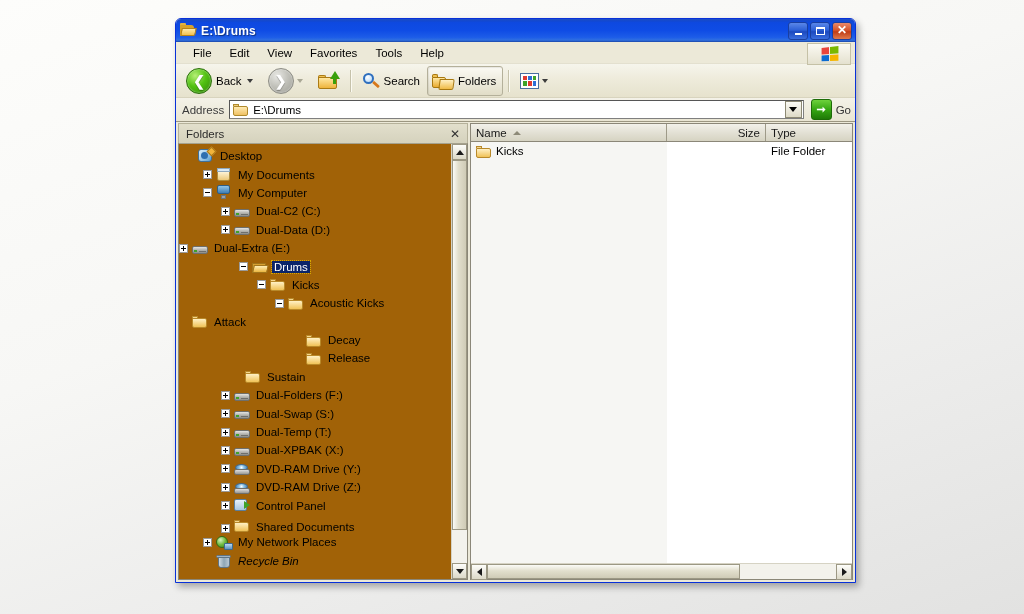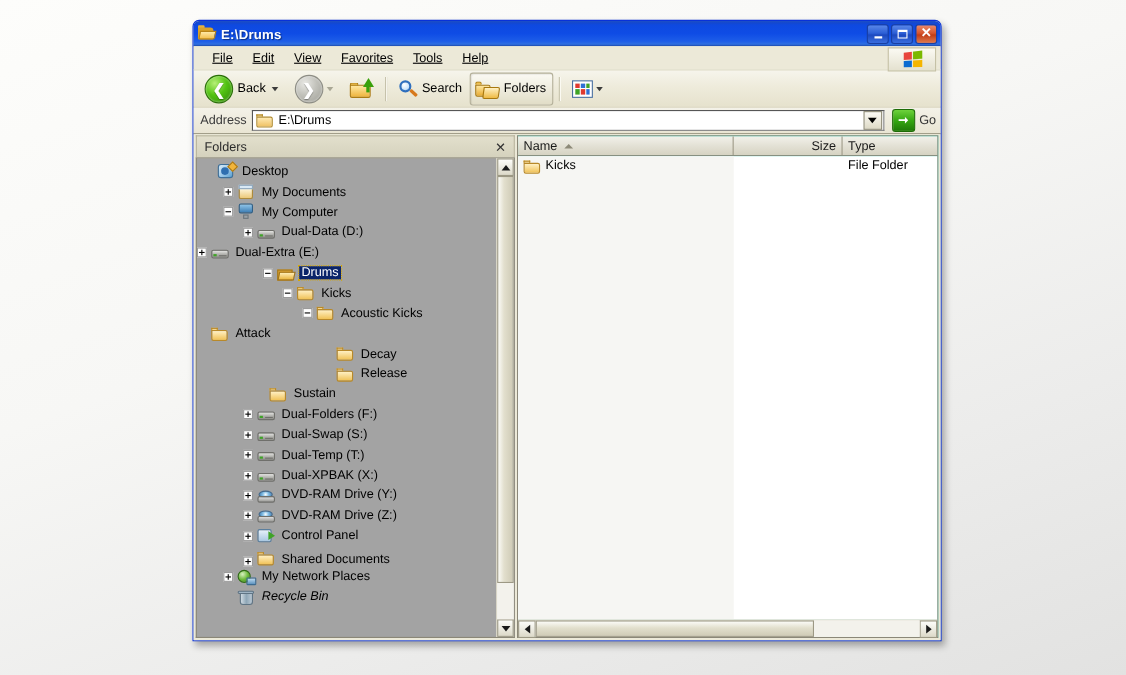--- a/index.html
+++ b/index.html
@@ -108,21 +108,20 @@
     align-items: center;
     padding-left: 8px;
     border-bottom: 1px solid #e3e0cf;
     position: relative;
   }
   .menu-item {
     font-size: 11.5px;
     color: #000;
     padding: 2px 9px;
     white-space: nowrap;
-    text-decoration: underline;
   }
   #win-flag-wrap {
     position: absolute;
     right: 4px; top: 1px;
     width: 42px; height: 20px;
     background: linear-gradient(to bottom,#fbfaf3,#e4e1cf);
     border: 1px solid #c5c1a6;
     display:flex; align-items:center; justify-content:center;
   }
   .winflag {
@@ -347,21 +346,21 @@
     display: flex; align-items: center;
     padding: 0 4px 0 7px;
     box-sizing: border-box;
   }
   #folders-title { font-size: 11.5px; color:#2b2b2b; flex:1; }
   #folders-close { font-size: 12px; color: #333; padding: 0 3px; line-height: 1; }
   #tree-wrap {
     flex: 1;
     border: 1px solid #8b8778;
     border-top: 1px solid #a5a18d;
-    background: #a3a3a3;
+    background: #a16207;
     display: flex;
     min-height: 0;
     box-sizing: border-box;
   }
   #tree {
     flex: 1;
     overflow: hidden;
     padding: 3px 0 0 0;
     position: relative;
   }
@@ -490,21 +489,21 @@
   .tri-dn { width:0;height:0;border-left:4px solid transparent;border-right:4px solid transparent;border-top:5px solid #1a1a1a;}
   .tri-lf { width:0;height:0;border-top:4px solid transparent;border-bottom:4px solid transparent;border-right:5px solid #1a1a1a;}
   .tri-rt { width:0;height:0;border-top:4px solid transparent;border-bottom:4px solid transparent;border-left:5px solid #1a1a1a;}
 
   
   #list-pane {
     flex: 1;
     display: flex;
     flex-direction: column;
     border: 1px solid #8b8778;
-    background: #5eead4;
+    background: #0c4a6e;
     min-width: 0;
     box-sizing: border-box;
   }
   #col-header {
     height: 18px; flex:none;
     display: flex;
     background: linear-gradient(to bottom,#f2f1ea 0%,#e3e1d5 50%,#d6d3c2 100%);
     border-bottom: 1px solid #8b8778;
     box-sizing: border-box;
   }
@@ -683,20 +682,25 @@
             </div>
             <div class="tnode" style="padding-left: 24px;">
               <span class="exp plus"></span>
               <span class="ticon"><span class="ic-mydocs"><span class="sheet"></span><span class="fold"></span></span></span>
               <span class="tlabel">My Documents</span>
             </div>
             <div class="tnode" style="padding-left: 24px;">
               <span class="exp minus"></span>
               <span class="ticon"><span class="ic-mycomp"><span class="scr"></span><span class="stand"></span></span></span>
               <span class="tlabel">My Computer</span>
+            </div>
+            <div class="tnode" style="padding-left: 42px;">
+              <span class="exp plus"></span>
+              <span class="ticon"><span class="ic-drive"><span class="dbody"></span><span class="dled"></span><span class="dslot"></span></span></span>
+              <span class="tlabel">Dual-C2 (C:)</span>
             </div>
             <div class="tnode" style="padding-left: 42px;">
               <span class="exp plus"></span>
               <span class="ticon"><span class="ic-drive"><span class="dbody"></span><span class="dled"></span><span class="dslot"></span></span></span>
               <span class="tlabel">Dual-Data (D:)</span>
             </div>
             <div class="tnode" style="">
               <span class="exp plus"></span>
               <span class="ticon"><span class="ic-drive"><span class="dbody"></span><span class="dled"></span><span class="dslot"></span></span></span>
               <span class="tlabel">Dual-Extra (E:)</span>

